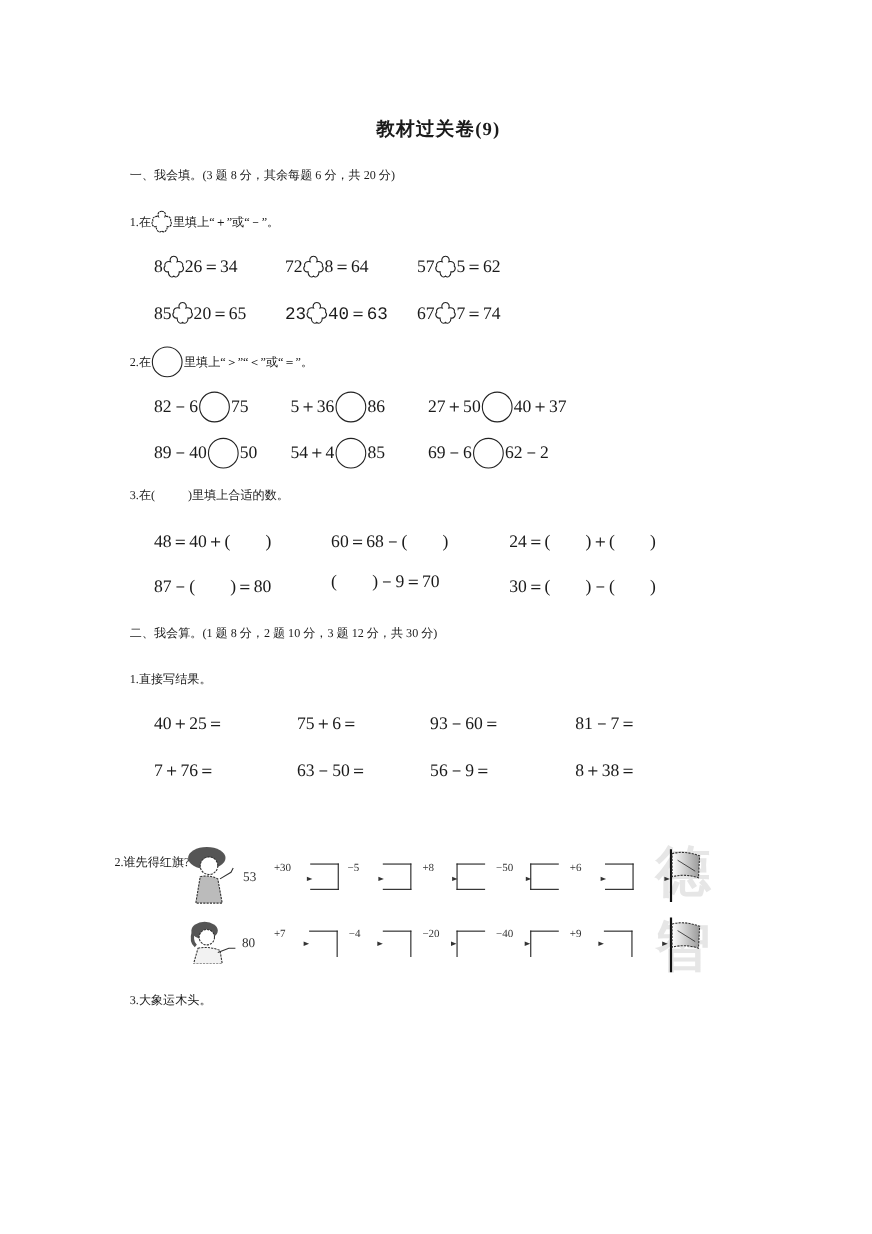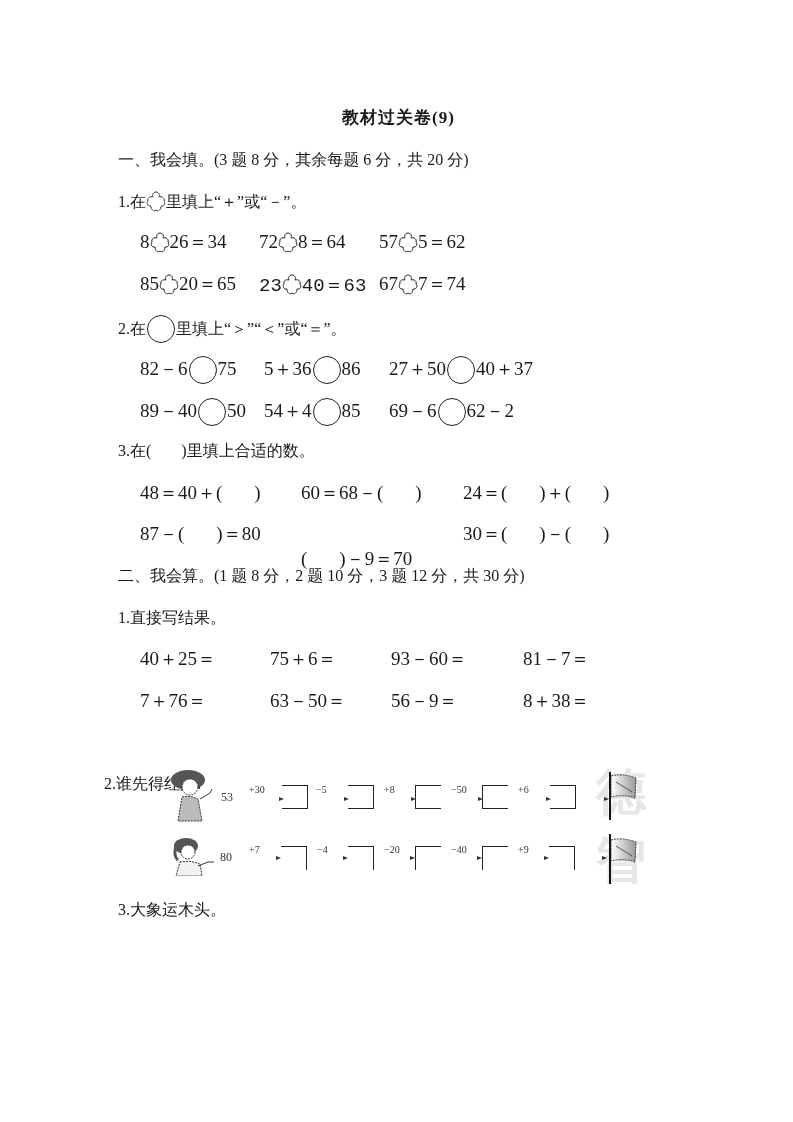--- a/index.html
+++ b/index.html
@@ -3,22 +3,22 @@
 <meta charset="utf-8">
 <style>
   html, body { margin: 0; padding: 0; background: #ffffff; }
   body {
     width: 793px; height: 1122px; position: relative; overflow: hidden;
     font-family: "Liberation Serif", "DejaVu Serif", serif;
     color: #1a1a1a;
   }
   .abs { position: absolute; white-space: nowrap; }
   .title { font-size: 17px; font-weight: bold; letter-spacing: 1px; }
-  .txt { font-size: 16px; line-height: 20px; text-align: center; }
-  .eq { font-size: 19px; line-height: 20px; }
+  .txt { font-size: 11px; line-height: 20px; text-align: center; }
+  .eq { font-size: 16px; line-height: 20px; }
 
   
   .flower { display: inline-block; width: 22px; height: 24px; vertical-align: middle; margin: 0 -1px; position: relative; top: -1px; }
   
   .circ { display: inline-block; width: 28px; height: 28px; border: 1.2px solid #222; border-radius: 50%; vertical-align: middle; margin: 0 1px; position: relative; top: -1px; box-sizing: border-box; }
   .paren-gap { display: inline-block; width: 32px; }
 
   
   .op { font-size: 10px; font-family: "Liberation Serif", serif; color: #333; }
   .start { font-size: 12px; color: #333; }
@@ -77,21 +77,21 @@
 
 <div class="abs txt" style="left:118px; top:441px;">
   <span>3.在(</span><span style="display:inline-block;width:30px;"></span><span>)里填上合适的数。</span>
 </div>
 
 <div class="abs eq" style="left:140px; top:483px;"><span>48＝40＋(</span><span class="paren-gap"></span><span>)</span></div>
 <div class="abs eq" style="left:301px; top:483px;"><span>60＝68－(</span><span class="paren-gap"></span><span>)</span></div>
 <div class="abs eq" style="left:463px; top:483px;"><span>24＝(</span><span class="paren-gap"></span><span>)＋(</span><span class="paren-gap"></span><span>)</span></div>
 
 <div class="abs eq" style="left:140px; top:524px;"><span>87－(</span><span class="paren-gap"></span><span>)＝80</span></div>
-<div class="abs eq" style="left:301px; top:549px;"><span>(</span><span class="paren-gap"></span><span>)－9＝70</span></div>
+<div class="abs eq" style="left:301px; top:520px;"><span>(</span><span class="paren-gap"></span><span>)－9＝70</span></div>
 <div class="abs eq" style="left:463px; top:524px;"><span>30＝(</span><span class="paren-gap"></span><span>)－(</span><span class="paren-gap"></span><span>)</span></div>
 
 <div class="abs txt" style="left:118px; top:566px;">二、我会算。(1 题 8 分，2 题 10 分，3 题 12 分，共 30 分)</div>
 
 <div class="abs txt" style="left:118px; top:608px;">1.直接写结果。</div>
 
 <div class="abs eq" style="left:140px; top:649px;">40＋25＝</div>
 <div class="abs eq" style="left:270px; top:649px;">75＋6＝</div>
 <div class="abs eq" style="left:391px; top:649px;">93－60＝</div>
 <div class="abs eq" style="left:523px; top:649px;">81－7＝</div>

